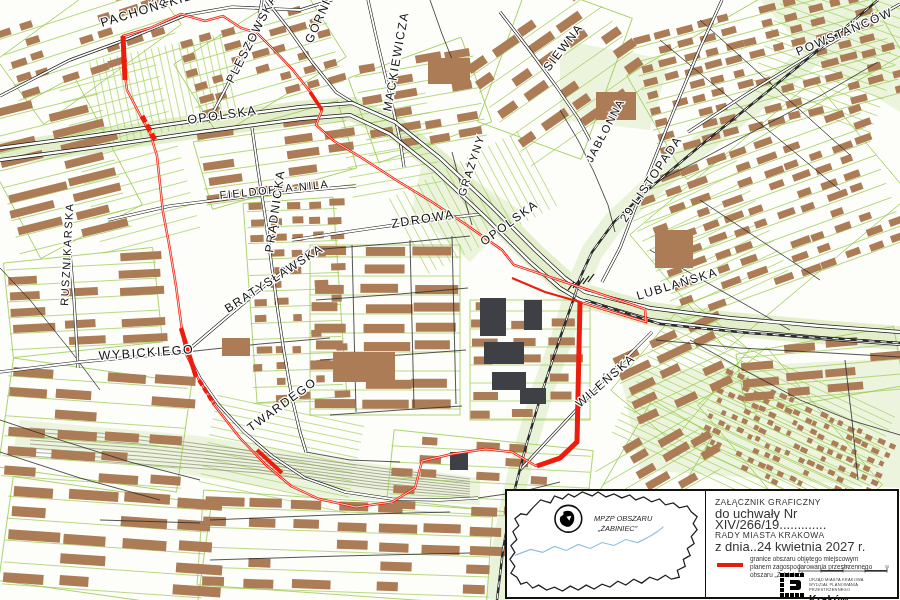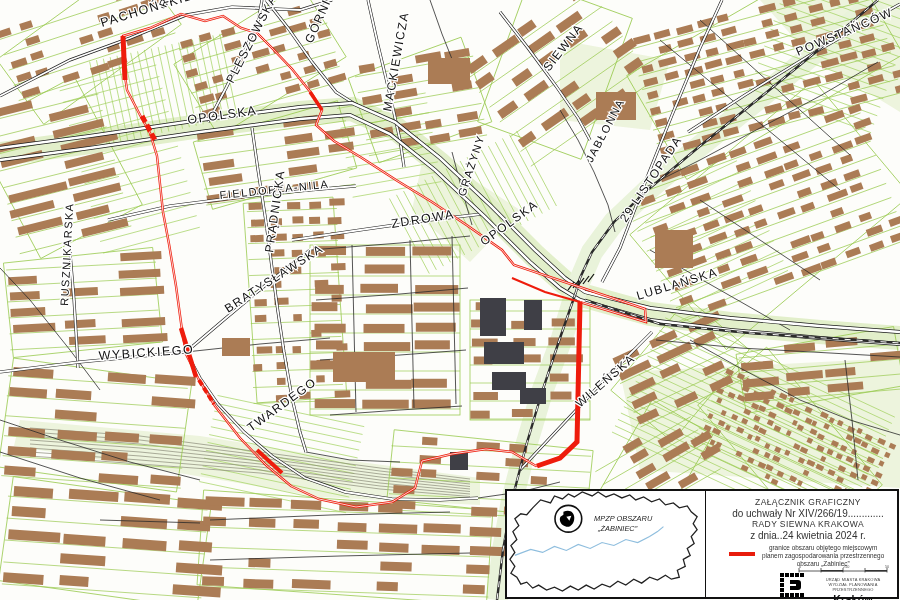--- a/index.html
+++ b/index.html
@@ -2,24 +2,24 @@
 <html><head>
 <meta charset="utf-8">
 <style>
   html,body{margin:0;padding:0;background:#888;}
   .stage{position:relative;width:900px;height:600px;overflow:hidden;background:#fdfdfa;
          font-family:"Liberation Sans",sans-serif;}
   svg{display:block;}
   .legend{position:absolute;left:505px;top:489px;width:394px;height:110px;background:#fff;
           border:2px solid #111;box-sizing:border-box;display:flex;}
   .legend-inset{width:198px;height:100%;position:relative;font-style:italic;}
-  .legend-panel{flex:1;border-left:1.5px solid #111;padding:6px 8px 4px 21px;box-sizing:border-box;
-                position:relative;color:#222;text-align:center;}
+  .legend-panel{flex:1;border-left:1.5px solid #111;padding:6px 8px 4px 9px;box-sizing:border-box;
+                position:relative;color:#222;}
   .lt1{font-size:8.5px;letter-spacing:.4px;line-height:11px;color:#333;}
-  .lt2{font-size:10px;line-height:11px;color:#333;}
+  .lt2{font-size:13px;line-height:11px;color:#333;}
   .legend-item{display:flex;margin-top:3px;}
   .swatch{width:26px;height:4px;background:#e81c0c;margin:8px 7px 0 2px;flex:none;}
   .item-text{font-size:6.4px;line-height:8px;color:#333;}
   .scalebar{position:absolute;right:8px;top:74px;width:92px;height:8px;}
   .logo-row{position:absolute;left:74px;top:82px;display:flex;align-items:flex-start;}
   .logo-block{width:24px;height:24px;position:relative;flex:none;margin-right:5px;}
   .org{font-size:4px;line-height:5px;color:#444;letter-spacing:.2px;margin-top:4px;}
   .city{font-size:10.5px;font-weight:bold;color:#111;margin-top:1px;letter-spacing:.3px;}
 </style>
 </head>
@@ -1148,22 +1148,22 @@
           <path d="M512,556 L 528,550 L 540,553 L 552,547 L 564,551 L 576,545 L 588,549 L 600,543 L 612,546 L 624,540 L 636,543 L 648,537 L 656,532 L 662,527" stroke="#8fbede" stroke-width="1.2" fill="none"></path>
           <circle cx="566" cy="519" r="13.5" fill="#fff" stroke="#111" stroke-width="1.6"></circle>
           <path d="M561,512 c6,-3 11,0 11,6 c0,6 -4,10 -8,9 c-5,-1 -8,-6 -6,-10 l3,-2 z M564,517 l3,4 l2,-5 z" fill="#000"></path>
           <text x="592" y="521" font-size="7.5" fill="#222" font-family="&quot;Liberation Sans&quot;,sans-serif">MPZP OBSZARU</text>
           <text x="596" y="531" font-size="7.5" fill="#222" font-family="&quot;Liberation Sans&quot;,sans-serif">„ŻABINIEC”</text>
         </svg>
     </div>
     <div class="legend-panel">
       <div class="lt1">ZAŁĄCZNIK GRAFICZNY</div>
       <div class="lt2">do uchwały Nr XIV/266/19.............</div>
-      <div class="lt1">RADY SIEWNA KRAKOWA</div>
-      <div class="lt2">z dnia..24 kwietnia 2024 r.</div>
+      <div class="lt1">RADY MIASTA KRAKOWA</div>
+      <div class="lt2">z dnia..24 kwietnia 2027 r.</div>
       <div class="legend-item">
         <div class="swatch"></div>
         <div class="item-text">
           <div>granice obszaru objętego miejscowym</div>
           <div>planem zagospodarowania przestrzennego</div>
           <div>obszaru „Żabiniec”</div>
         </div>
       </div>
       <div class="scalebar">
         <svg id="scale-svg" width="92" height="8" viewBox="0 0 92 8">

